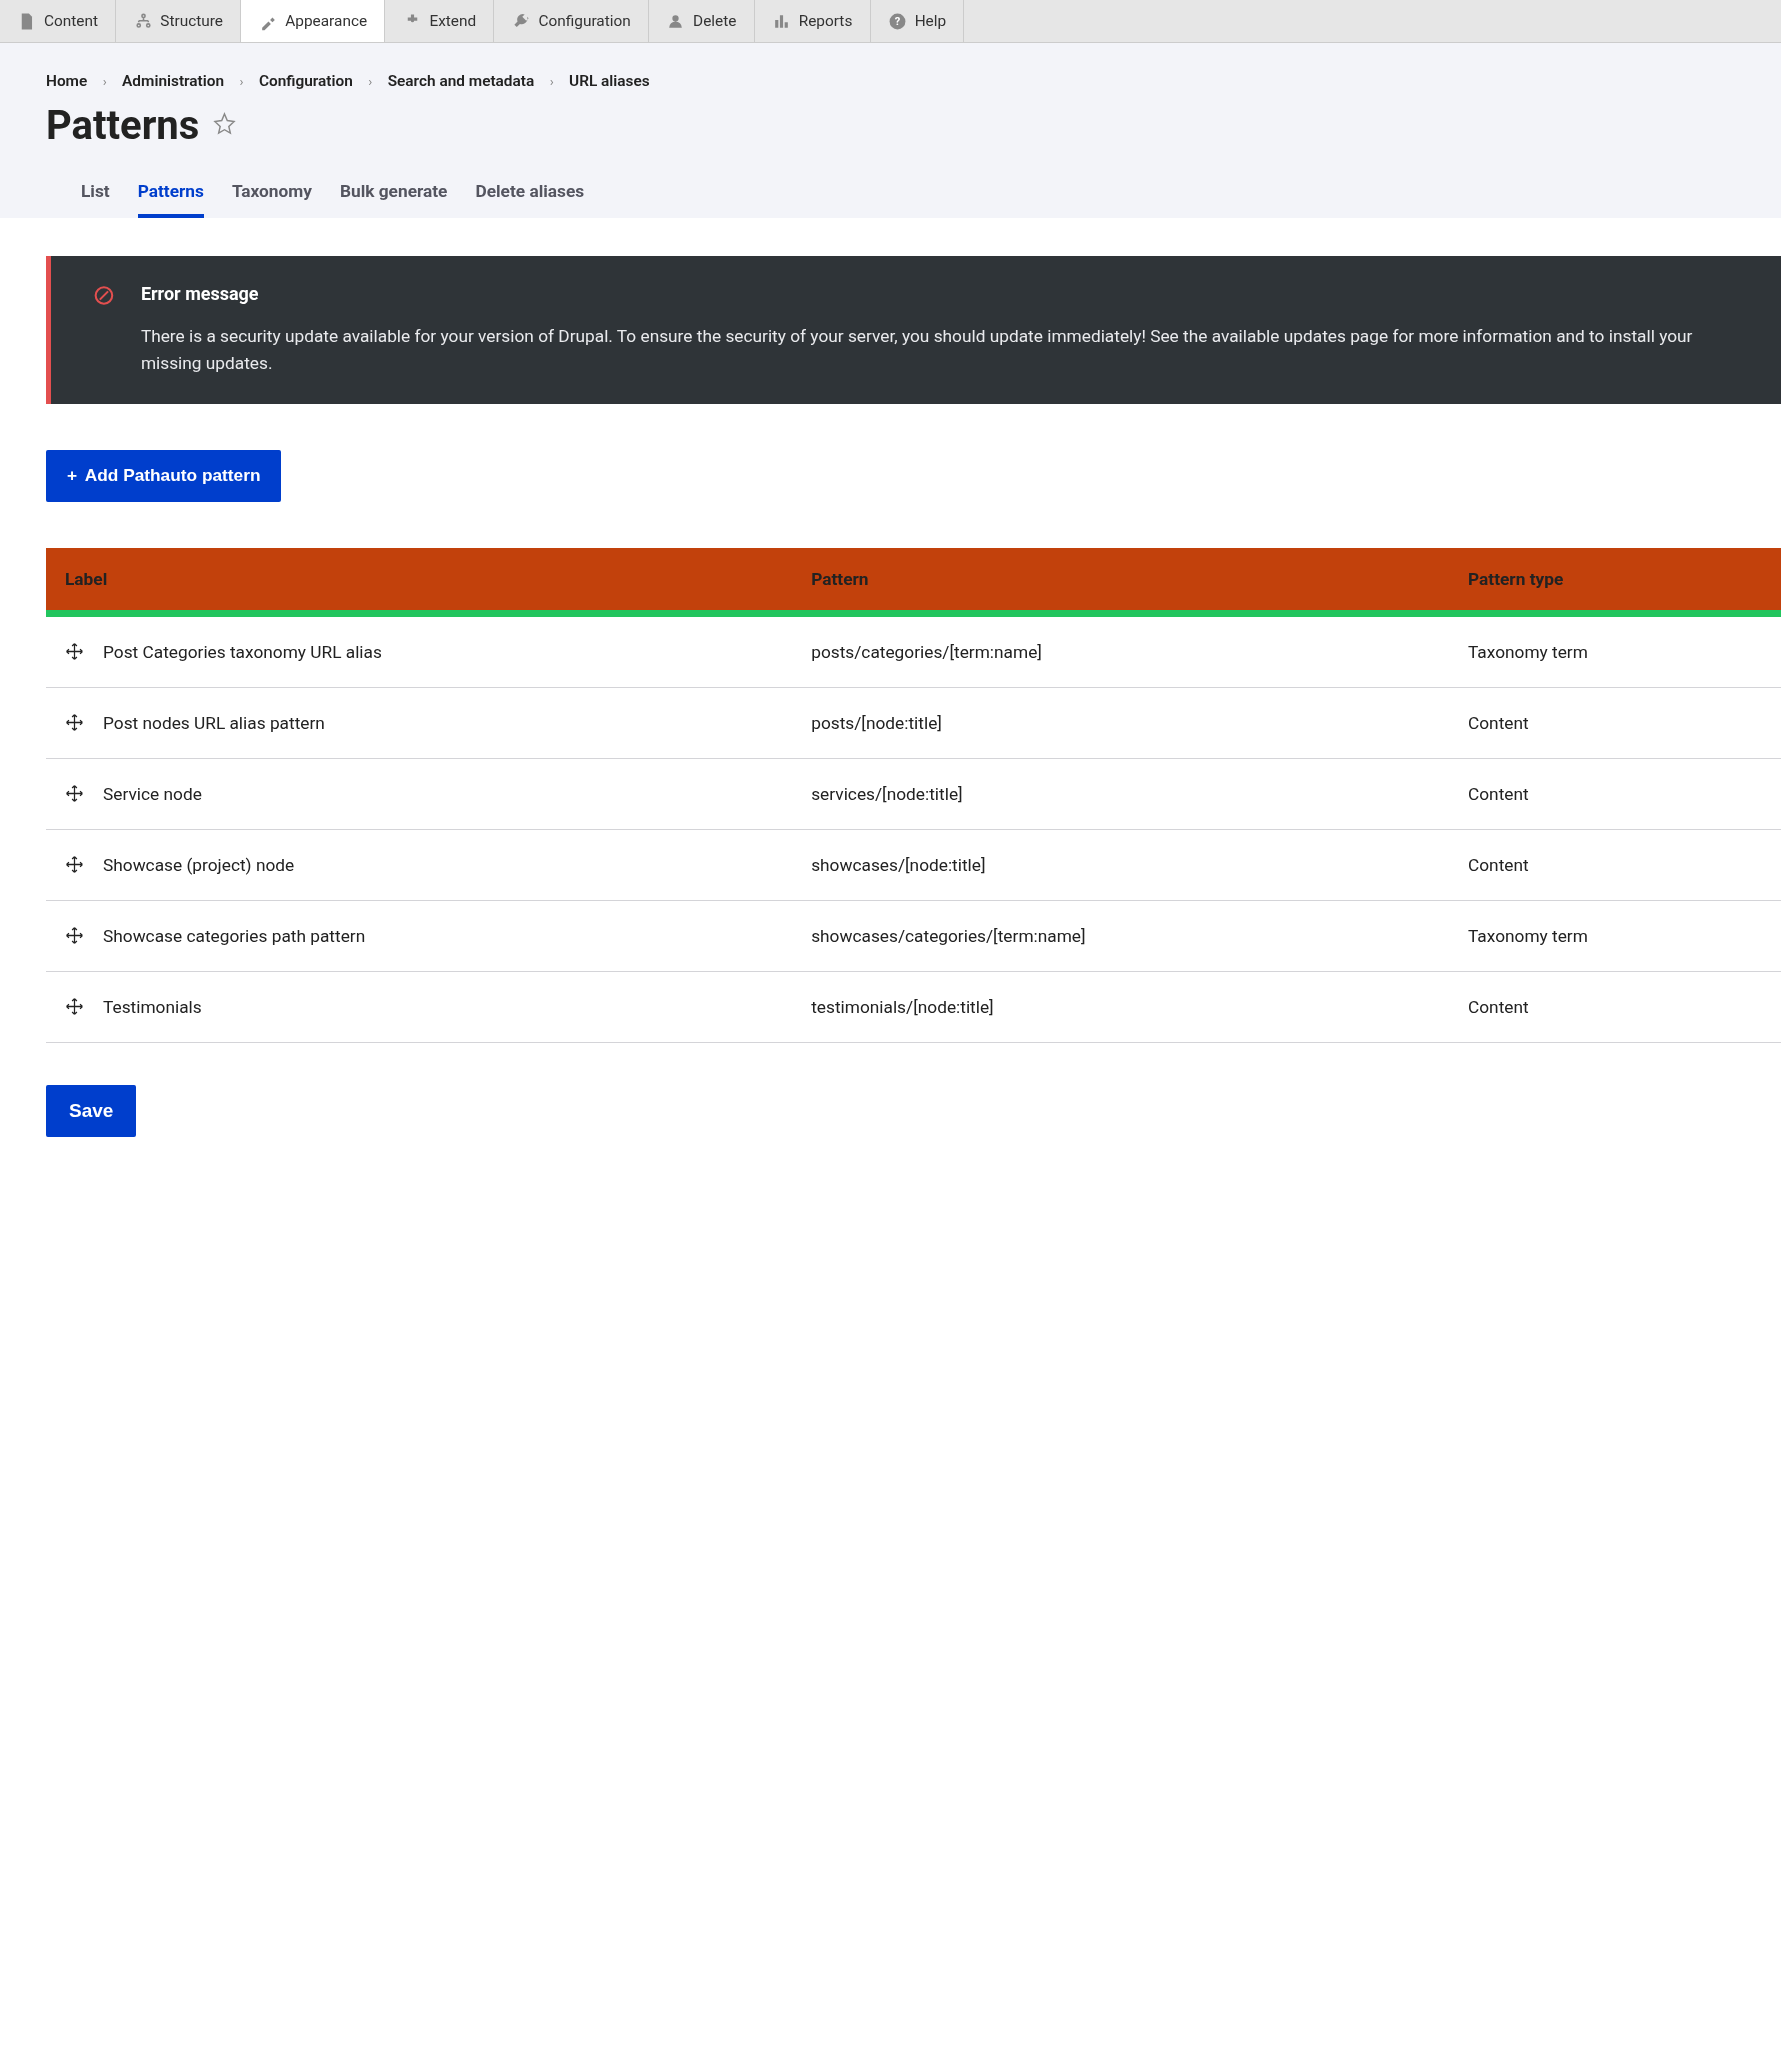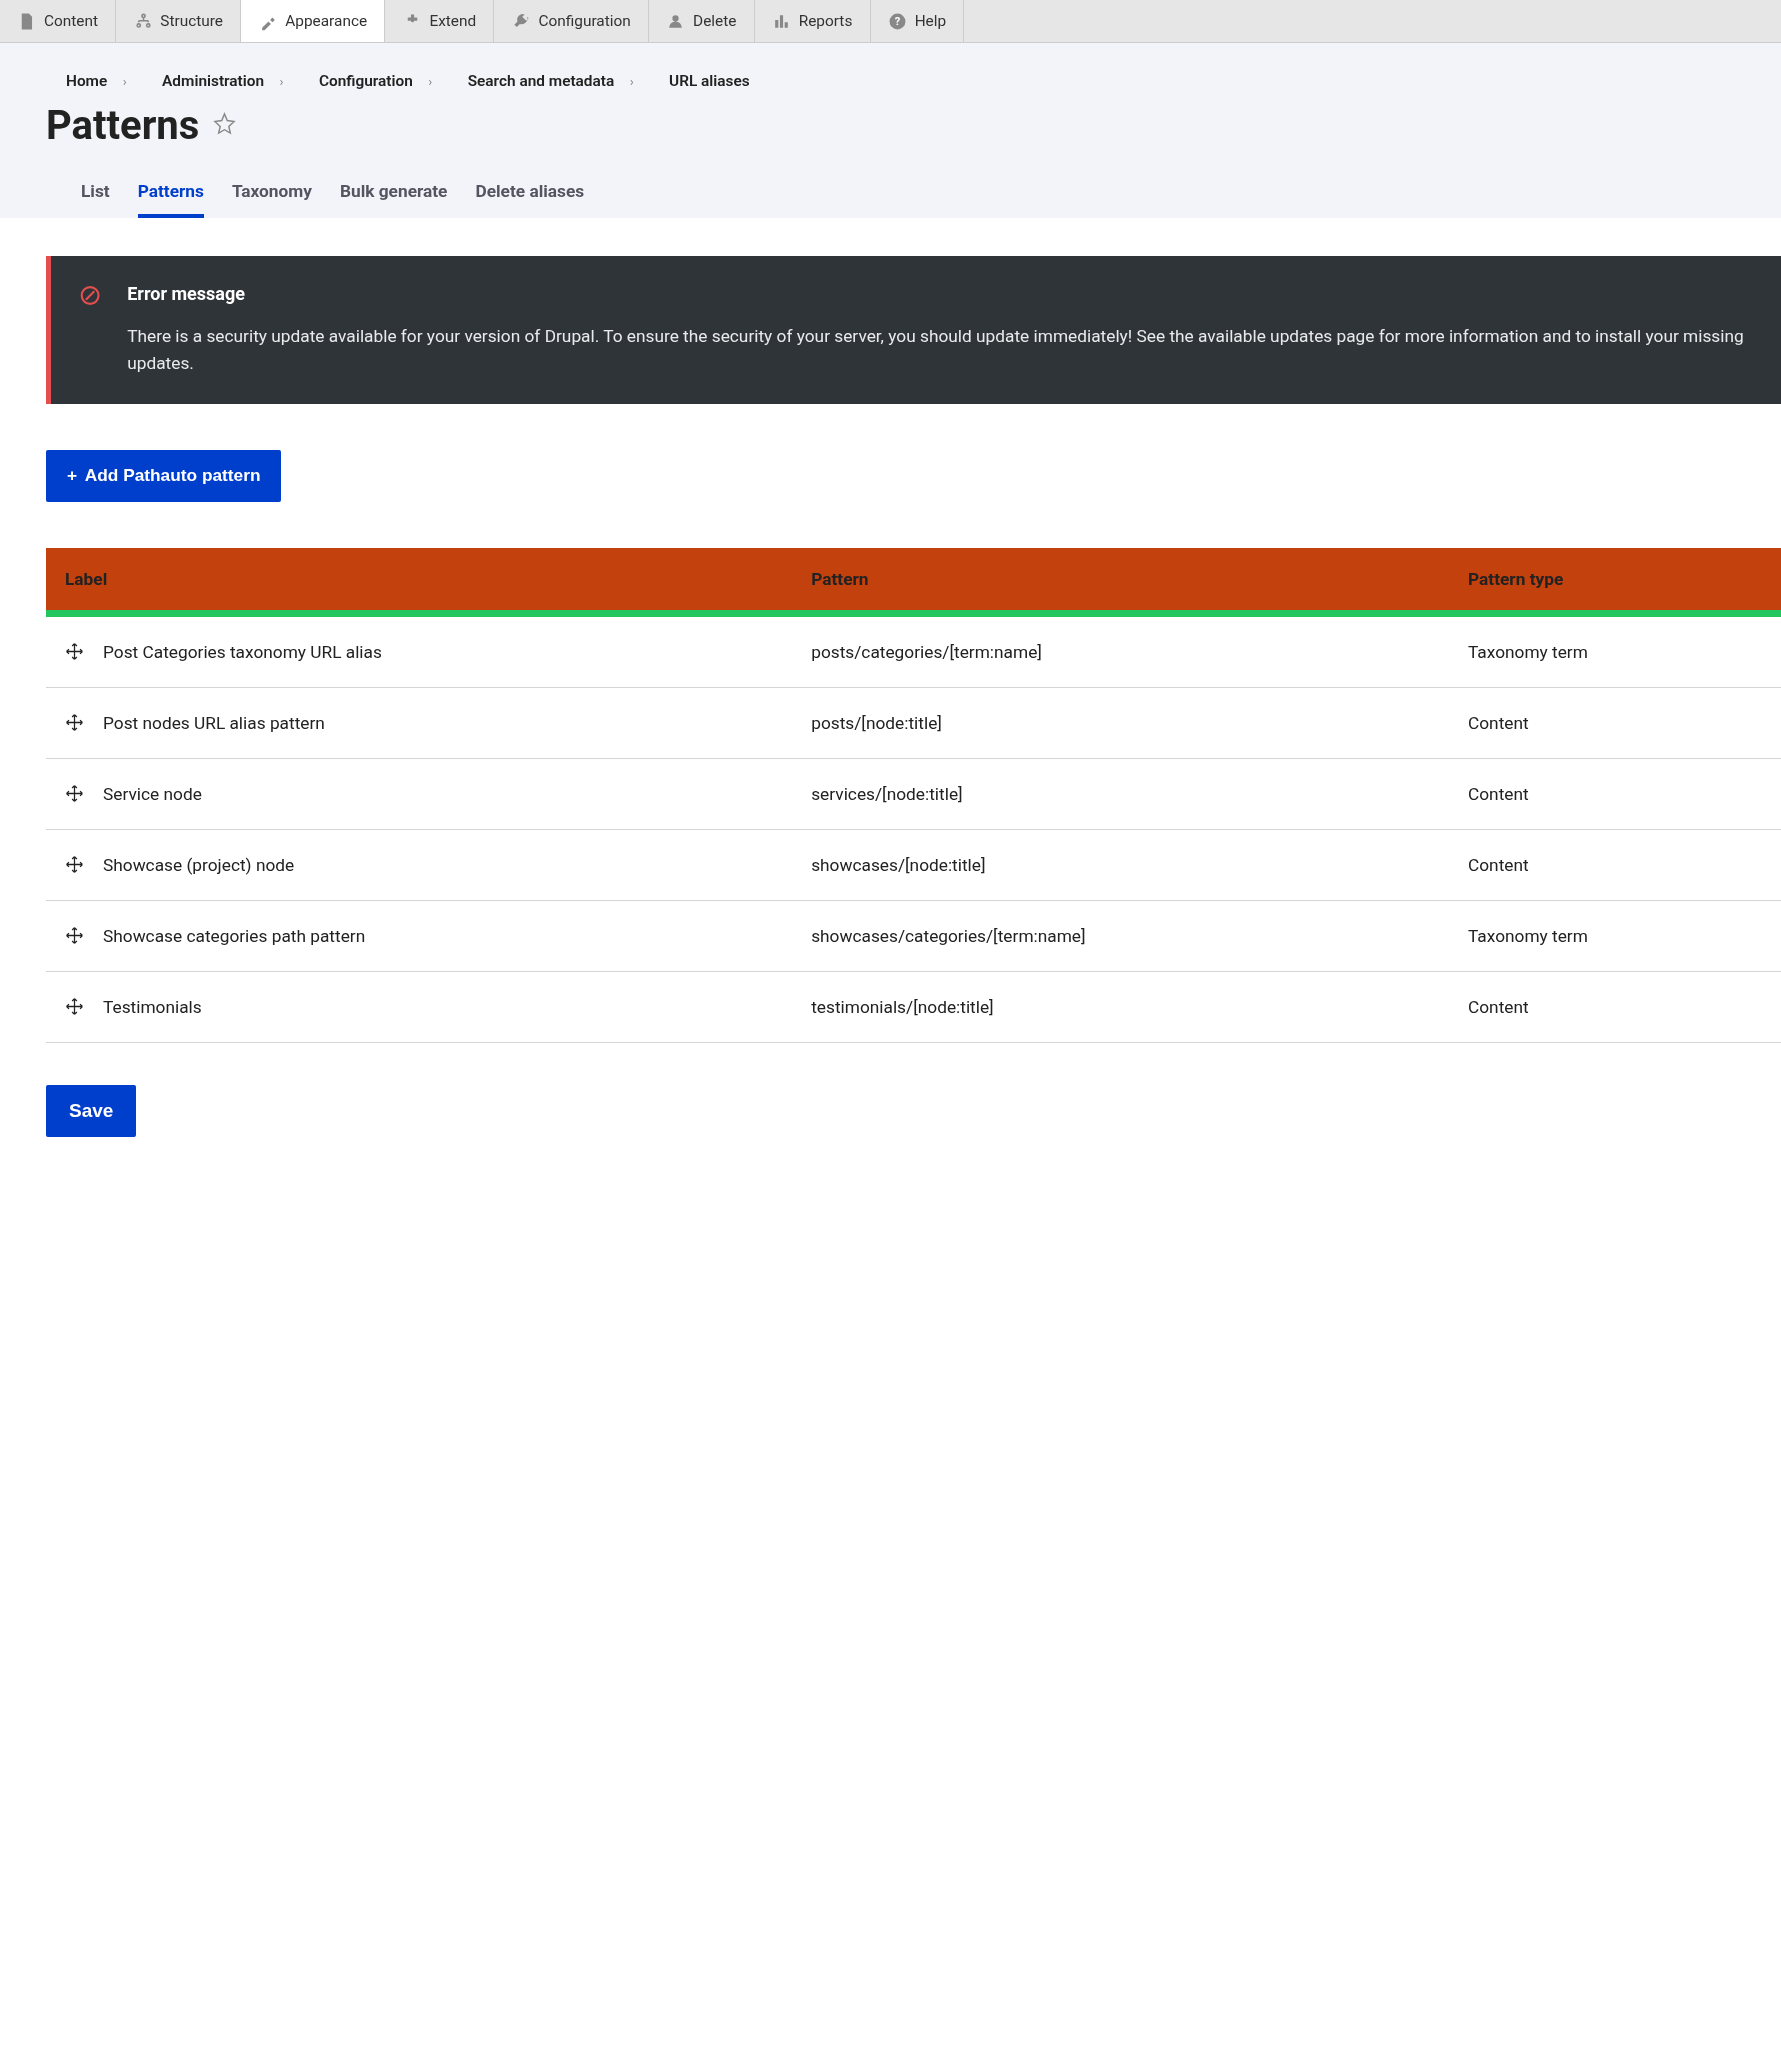--- a/index.html
+++ b/index.html
@@ -5,33 +5,33 @@
 * { box-sizing: border-box; margin: 0; padding: 0; }
 body { font-family: -apple-system, BlinkMacSystemFont, "Segoe UI", Roboto, sans-serif; background: #fff; color: #222; }
 
 .admin-toolbar { display: flex; background: #e6e6e6; border-bottom: 1px solid #ccc; }
 .admin-toolbar-item { display: flex; align-items: center; gap: 7.7px; padding: 11.5px 17.3px; border-right: 1px solid #ccc; cursor: pointer; font-size: 15.4px; color: #333; }
 .admin-toolbar-item.active { background: #fff; }
 .admin-toolbar-item svg { width: 19px; height: 19px; fill: #888; }
 
 .page-header { background: #f3f4f9; padding: 29px 46px 0 46px; }
 .breadcrumb { display: flex; align-items: center; gap: 15.4px; font-size: 15.4px; margin-bottom: 11.5px; color: #222; }
-.breadcrumb a { color: #222; text-decoration: none; font-weight: 600; margin-left: 20px; }
+.breadcrumb a { color: #222; text-decoration: none; font-weight: 600; }
 .breadcrumb .chevron { color: #888; font-size: 13.4px; }
 .page-title-row { display: flex; align-items: center; gap: 13.4px; }
 .page-title { font-size: 40px; font-weight: 700; padding-bottom: 19px; }
 .star-icon { width: 23px; height: 23px; stroke: #888; fill: none; stroke-width: 1.5; position: relative; top: -11.5px; }
 
 .tabs { display: flex; gap: 28px; padding-left: 35px; }
 .tab { padding: 13.4px 0; font-size: 17.3px; font-weight: 700; color: #545560; border-bottom: 4.8px solid transparent; cursor: pointer; }
 .tab.active { color: #003ecc; border-bottom-color: #003ecc; }
 
 .content-area { padding: 38px 0 38px 46px; }
 
-.message-box { display: flex; background: #2f3438; border-left: 5.8px solid #e34f4f; padding: 27px 29px; margin-bottom: 46px; color: #fff; }
+.message-box { display: flex; background: #2f3438; border-left: 5.8px solid #e34f4f; padding: 27px 43px; margin-bottom: 46px; color: #fff; }
 .message-icon { width: 21px; height: 21px; margin-right: 27px; margin-top: 1.9px; }
 .message-body .message-title { font-size: 18px; font-weight: 700; margin-bottom: 19px; }
 .message-body .message-text { font-size: 17.3px; line-height: 1.55; color: #e9eaed; }
 
 .page-desc { font-size: 18px; margin-bottom: 29px; color: #222; }
 
 .add-button { display: inline-flex; align-items: center; gap: 7.7px; background: #003ecc; color: #fff; padding: 15.4px 21px; font-size: 17.3px; font-weight: 700; border: none; cursor: pointer; margin-bottom: 46px; border-radius: 1.9px; }
 .add-button .plus { font-weight: 900; }
 
 .patterns-table { width: 100%; border-collapse: collapse; }

